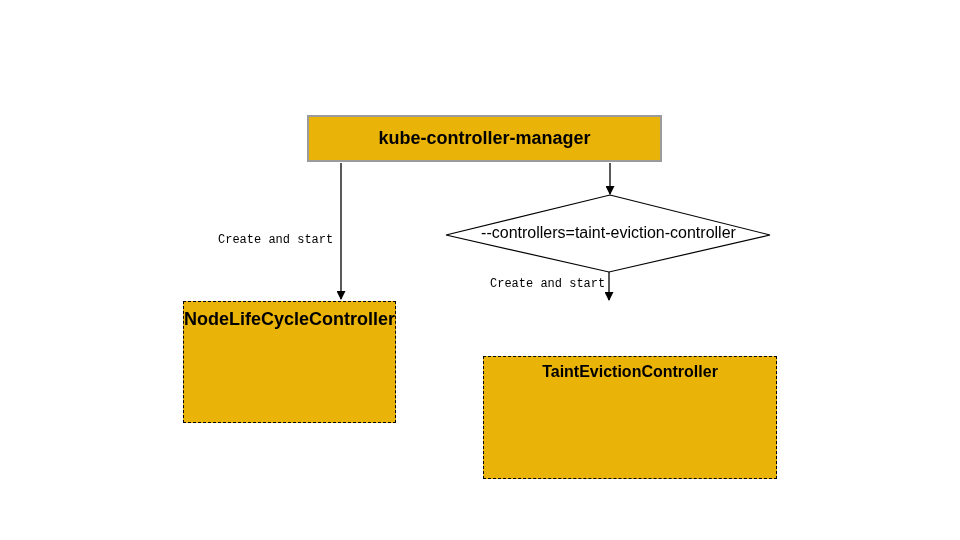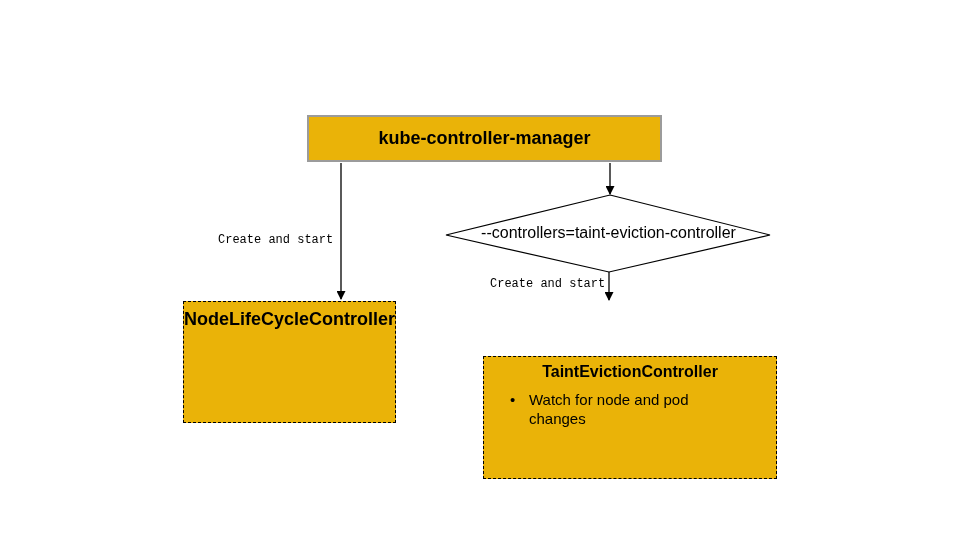--- a/index.html
+++ b/index.html
@@ -149,17 +149,16 @@
 
   <div class="node dashed-box left-box">
     <div class="box-title">NodeLifeCycleController</div>
     <ul class="bullets">
     </ul>
   </div>
 
   <div class="node dashed-box right-box">
     <div class="box-title">TaintEvictionController</div>
     <ul class="bullets">
-      <li><span>Watch for node and pod changes</span><span class="italic-seg"></span><span></span></li>
     </ul>
   </div>
 
 </div>
 
 </body></html>

